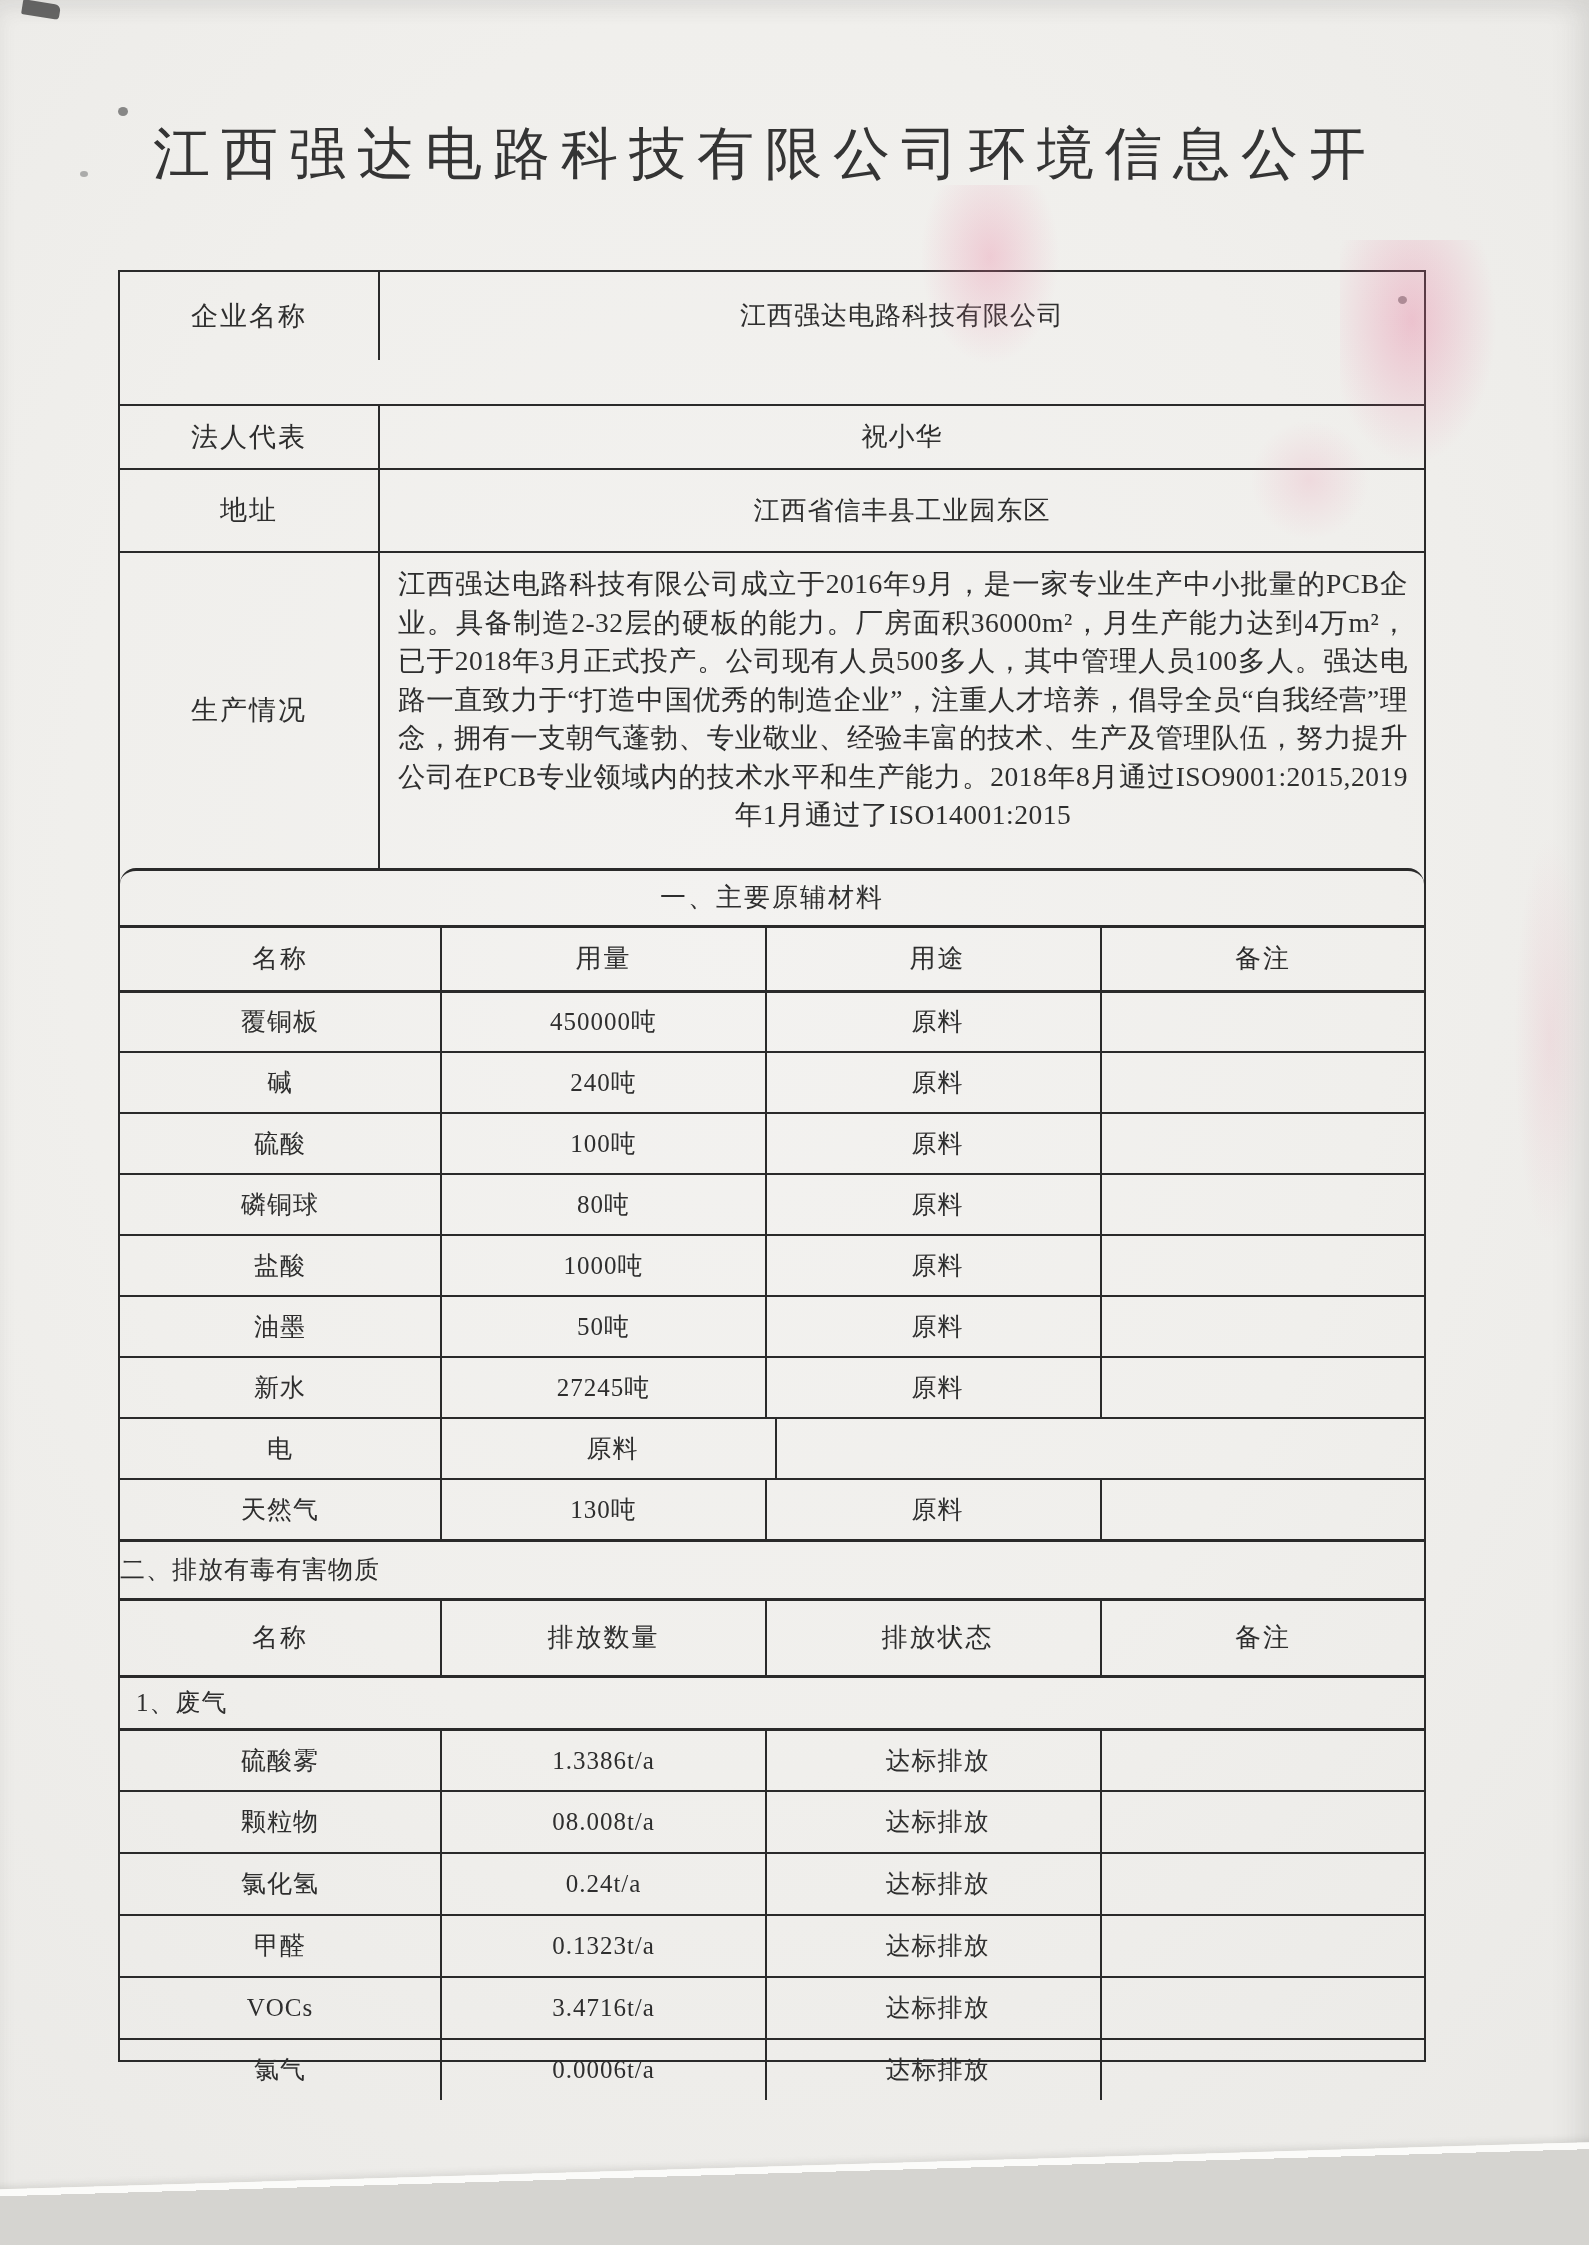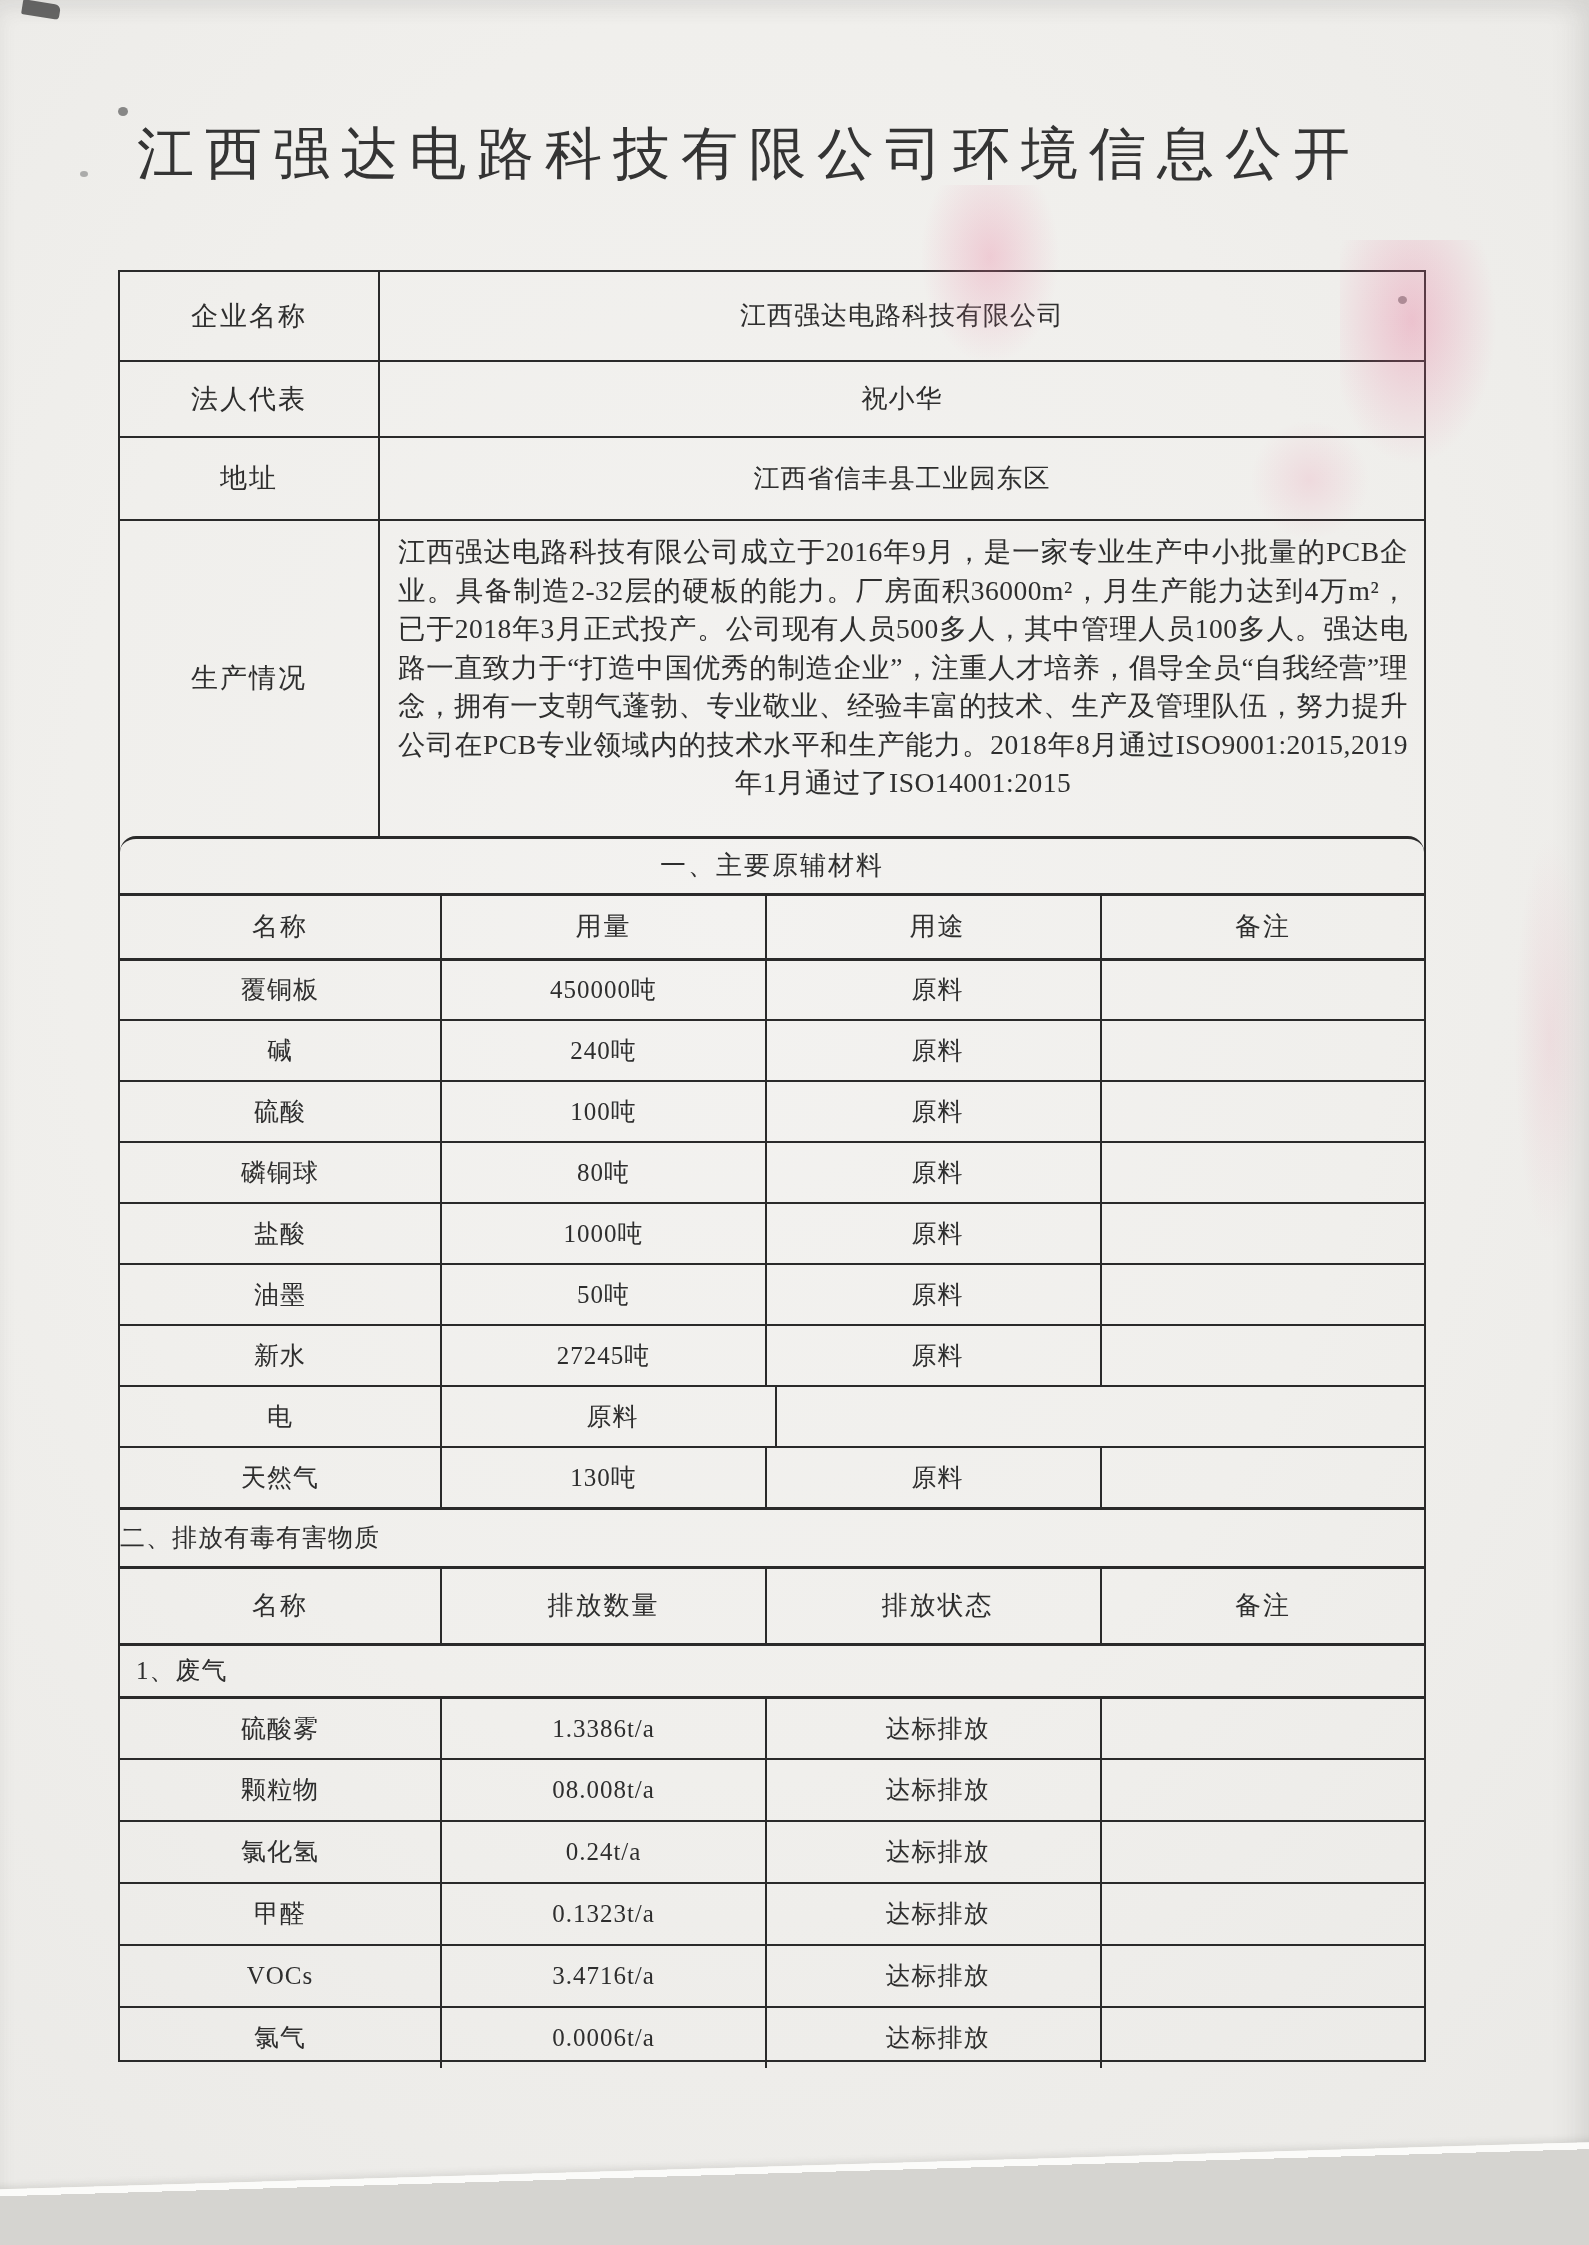--- a/index.html
+++ b/index.html
@@ -11,39 +11,39 @@
   html,body{margin:0;padding:0;background:#bdbcb8;}
   body{font-family:"Liberation Serif","DejaVu Serif",serif;color:var(--ink);}
   .page{
     position:relative;width:1589px;height:2245px;overflow:hidden;
     background:
       radial-gradient(ellipse 1200px 1600px at 46% 40%, #f3f2f0 0%, var(--paper) 55%, #ebeae7 100%);
     box-shadow:inset -14px 0 26px rgba(90,90,85,.10), inset 0 10px 18px rgba(120,120,115,.07);
   }
   
   .doc-title{
-    position:absolute;top:116px;left:0;width:1498px;height:78px;
+    position:absolute;top:116px;left:16px;width:1498px;height:78px;
     text-align:center;font-size:57px;letter-spacing:11px;font-weight:500;
     color:#343434;white-space:nowrap;
   }
   
   .doc-table{
     position:absolute;left:118px;top:270px;width:1308px;height:1792px;
     border:2.5px solid var(--line);box-sizing:border-box;
     display:flex;flex-direction:column;
   }
   .trow{display:flex;border-top:2px solid var(--line);box-sizing:border-box;flex:0 0 auto;}
   .trow.first{border-top:none;}
   .trow.bt3{border-top-width:3px;}
   .tcell{display:flex;align-items:center;justify-content:center;box-sizing:border-box;
          font-size:25px;letter-spacing:1px;line-height:1.2;}
   .label-cell{width:260px;border-right:2px solid var(--line);font-size:27px;letter-spacing:2px;}
   .value-cell{flex:1;font-size:26px;letter-spacing:1px;}
   .kv-name{height:88px;}
-  .kv-legal{height:76px;}
+  .kv-legal{height:64px;margin-top:44px;}
   .kv-addr{height:83px;}
   .kv-prod{height:317px;}
   .para-cell{flex:1;display:block;padding:12px 16px 8px 18px;font-size:27.5px;line-height:38.5px;
              text-align:justify;text-align-last:center;letter-spacing:.5px;box-sizing:border-box;}
   .section-row{height:57px;border-radius:16px;}
   .section-row .tcell{flex:1;font-size:26px;letter-spacing:2px;}
   .section2-row{height:59px;}
   .head-row{height:65px;}
   .head2-row{height:77px;}
   .head-row .tcell,.head2-row .tcell{font-size:26px;letter-spacing:2px;}

